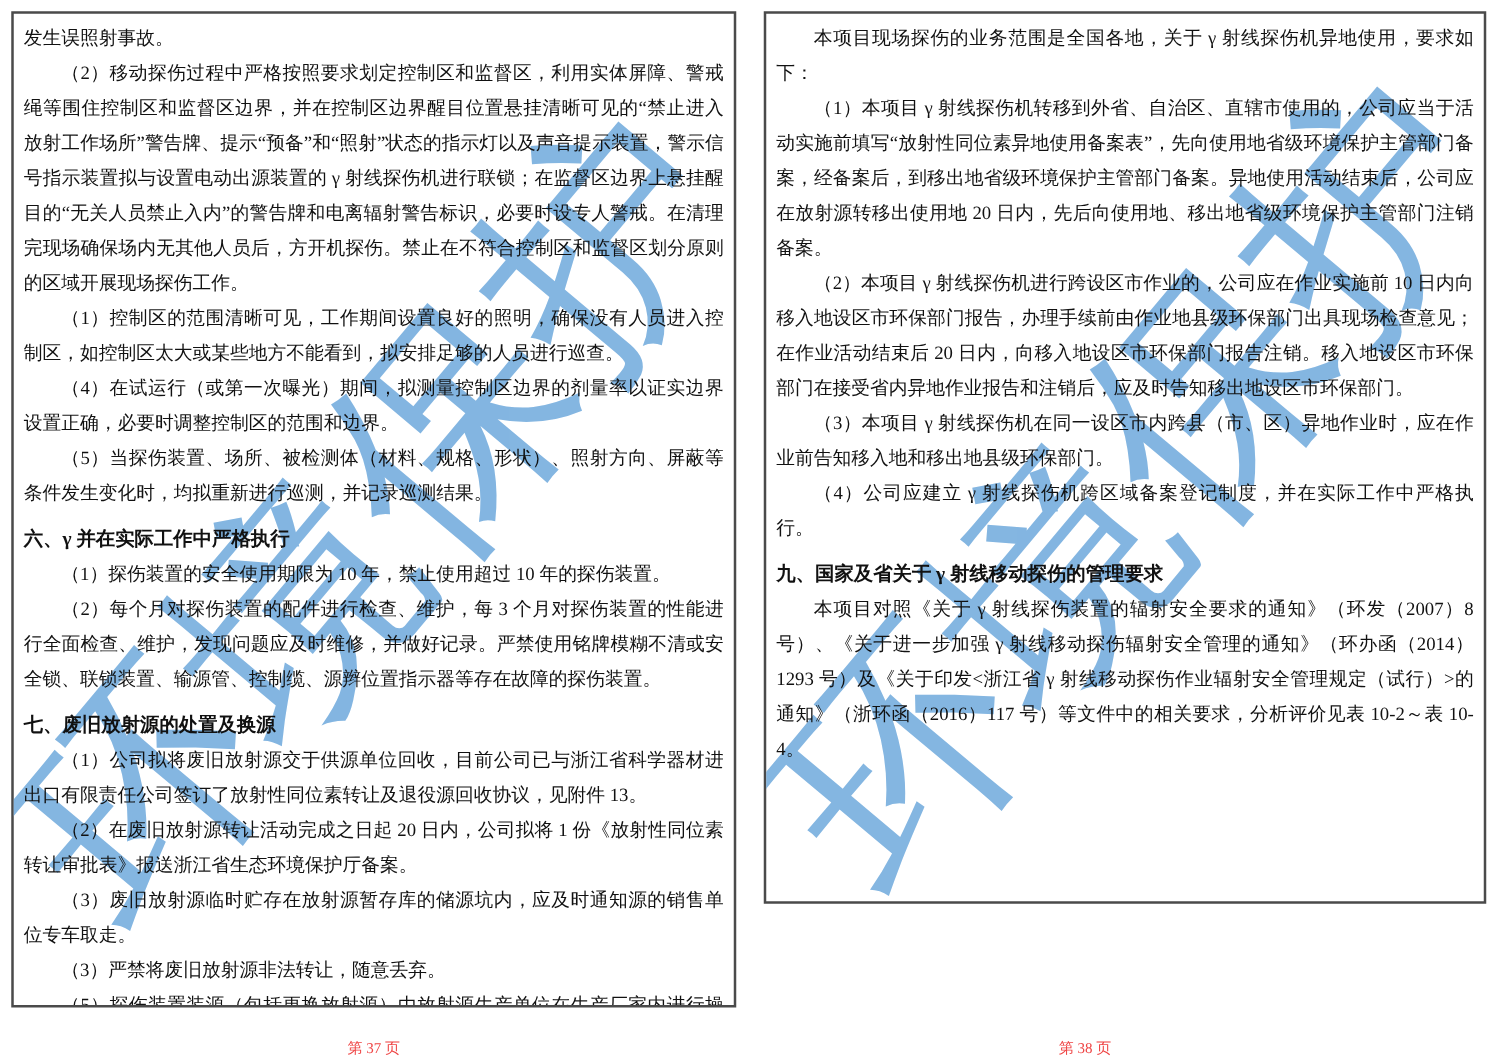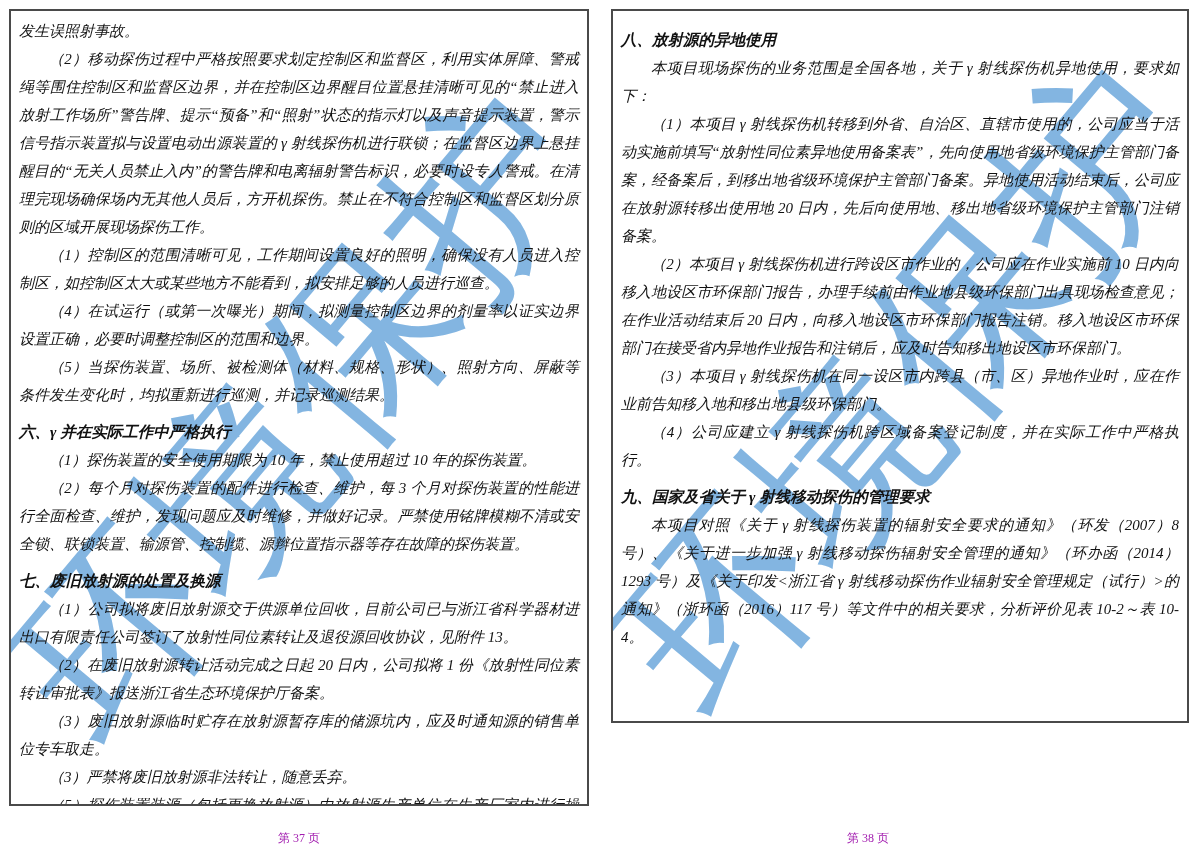--- a/index.html
+++ b/index.html
@@ -53,21 +53,20 @@
   .page-right .watermark {
     top: 53%;
     left: 51%;
   }
   .content {
     position: relative;
     z-index: 1;
     font-size: 15px;
     line-height: 28px;
     text-align: justify;
-    font-style: italic;
   }
   .content p {
     margin: 0;
   }
   .block-indent {
     text-indent: 2em;
   }
   .block-noindent {
     text-indent: 0;
   }
@@ -75,21 +74,21 @@
     font-weight: bold;
     text-indent: 0;
     margin-top: 9px !important;
     font-size: 15.5px;
   }
   .page-footer {
     position: absolute;
     width: 200px;
     text-align: center;
     font-size: 12px;
-    color: #a21caf;
+    color: #ef4444;
     top: 830px;
   }
   .footer-left { left: 199px; }
   .footer-right { left: 768px; }
 </style>
 </head>
 <body>
 
 <div class="canvas">
 
@@ -109,21 +108,20 @@
         <p class="block-indent">（2）在废旧放射源转让活动完成之日起 20 日内，公司拟将 1 份《放射性同位素转让审批表》报送浙江省生态环境保护厅备案。</p>
         <p class="block-indent">（3）废旧放射源临时贮存在放射源暂存库的储源坑内，应及时通知源的销售单位专车取走。</p>
         <p class="block-indent">（3）严禁将废旧放射源非法转让，随意丢弃。</p>
         <p class="block-indent">（5）探伤装置装源（包括更换放射源）由放射源生产单位在生产厂家内进行操作，并承担其安全责任，放射源活度不得超过该探伤装置设计的最大额定装源活度。</p>
       </div>
   </section>
 
   <section class="page page-right">
     <div class="watermark" style="color: rgb(105, 166, 219);">环境保护</div>
     <div class="content">
-        <p class="block-heading">八、放射源的异地使用</p>
         <p class="block-indent">本项目现场探伤的业务范围是全国各地，关于 γ 射线探伤机异地使用，要求如下：</p>
         <p class="block-indent">（1）本项目 γ 射线探伤机转移到外省、自治区、直辖市使用的，公司应当于活动实施前填写“放射性同位素异地使用备案表”，先向使用地省级环境保护主管部门备案，经备案后，到移出地省级环境保护主管部门备案。异地使用活动结束后，公司应在放射源转移出使用地 20 日内，先后向使用地、移出地省级环境保护主管部门注销备案。</p>
         <p class="block-indent">（2）本项目 γ 射线探伤机进行跨设区市作业的，公司应在作业实施前 10 日内向移入地设区市环保部门报告，办理手续前由作业地县级环保部门出具现场检查意见；在作业活动结束后 20 日内，向移入地设区市环保部门报告注销。移入地设区市环保部门在接受省内异地作业报告和注销后，应及时告知移出地设区市环保部门。</p>
         <p class="block-indent">（3）本项目 γ 射线探伤机在同一设区市内跨县（市、区）异地作业时，应在作业前告知移入地和移出地县级环保部门。</p>
         <p class="block-indent">（4）公司应建立 γ 射线探伤机跨区域备案登记制度，并在实际工作中严格执行。</p>
         <p class="block-heading">九、国家及省关于 γ 射线移动探伤的管理要求</p>
         <p class="block-indent">本项目对照《关于 γ 射线探伤装置的辐射安全要求的通知》（环发（2007）8 号）、《关于进一步加强 γ 射线移动探伤辐射安全管理的通知》（环办函（2014）1293 号）及《关于印发&lt;浙江省 γ 射线移动探伤作业辐射安全管理规定（试行）&gt;的通知》（浙环函（2016）117 号）等文件中的相关要求，分析评价见表 10-2～表 10-4。</p>
       </div>
   </section>
 

